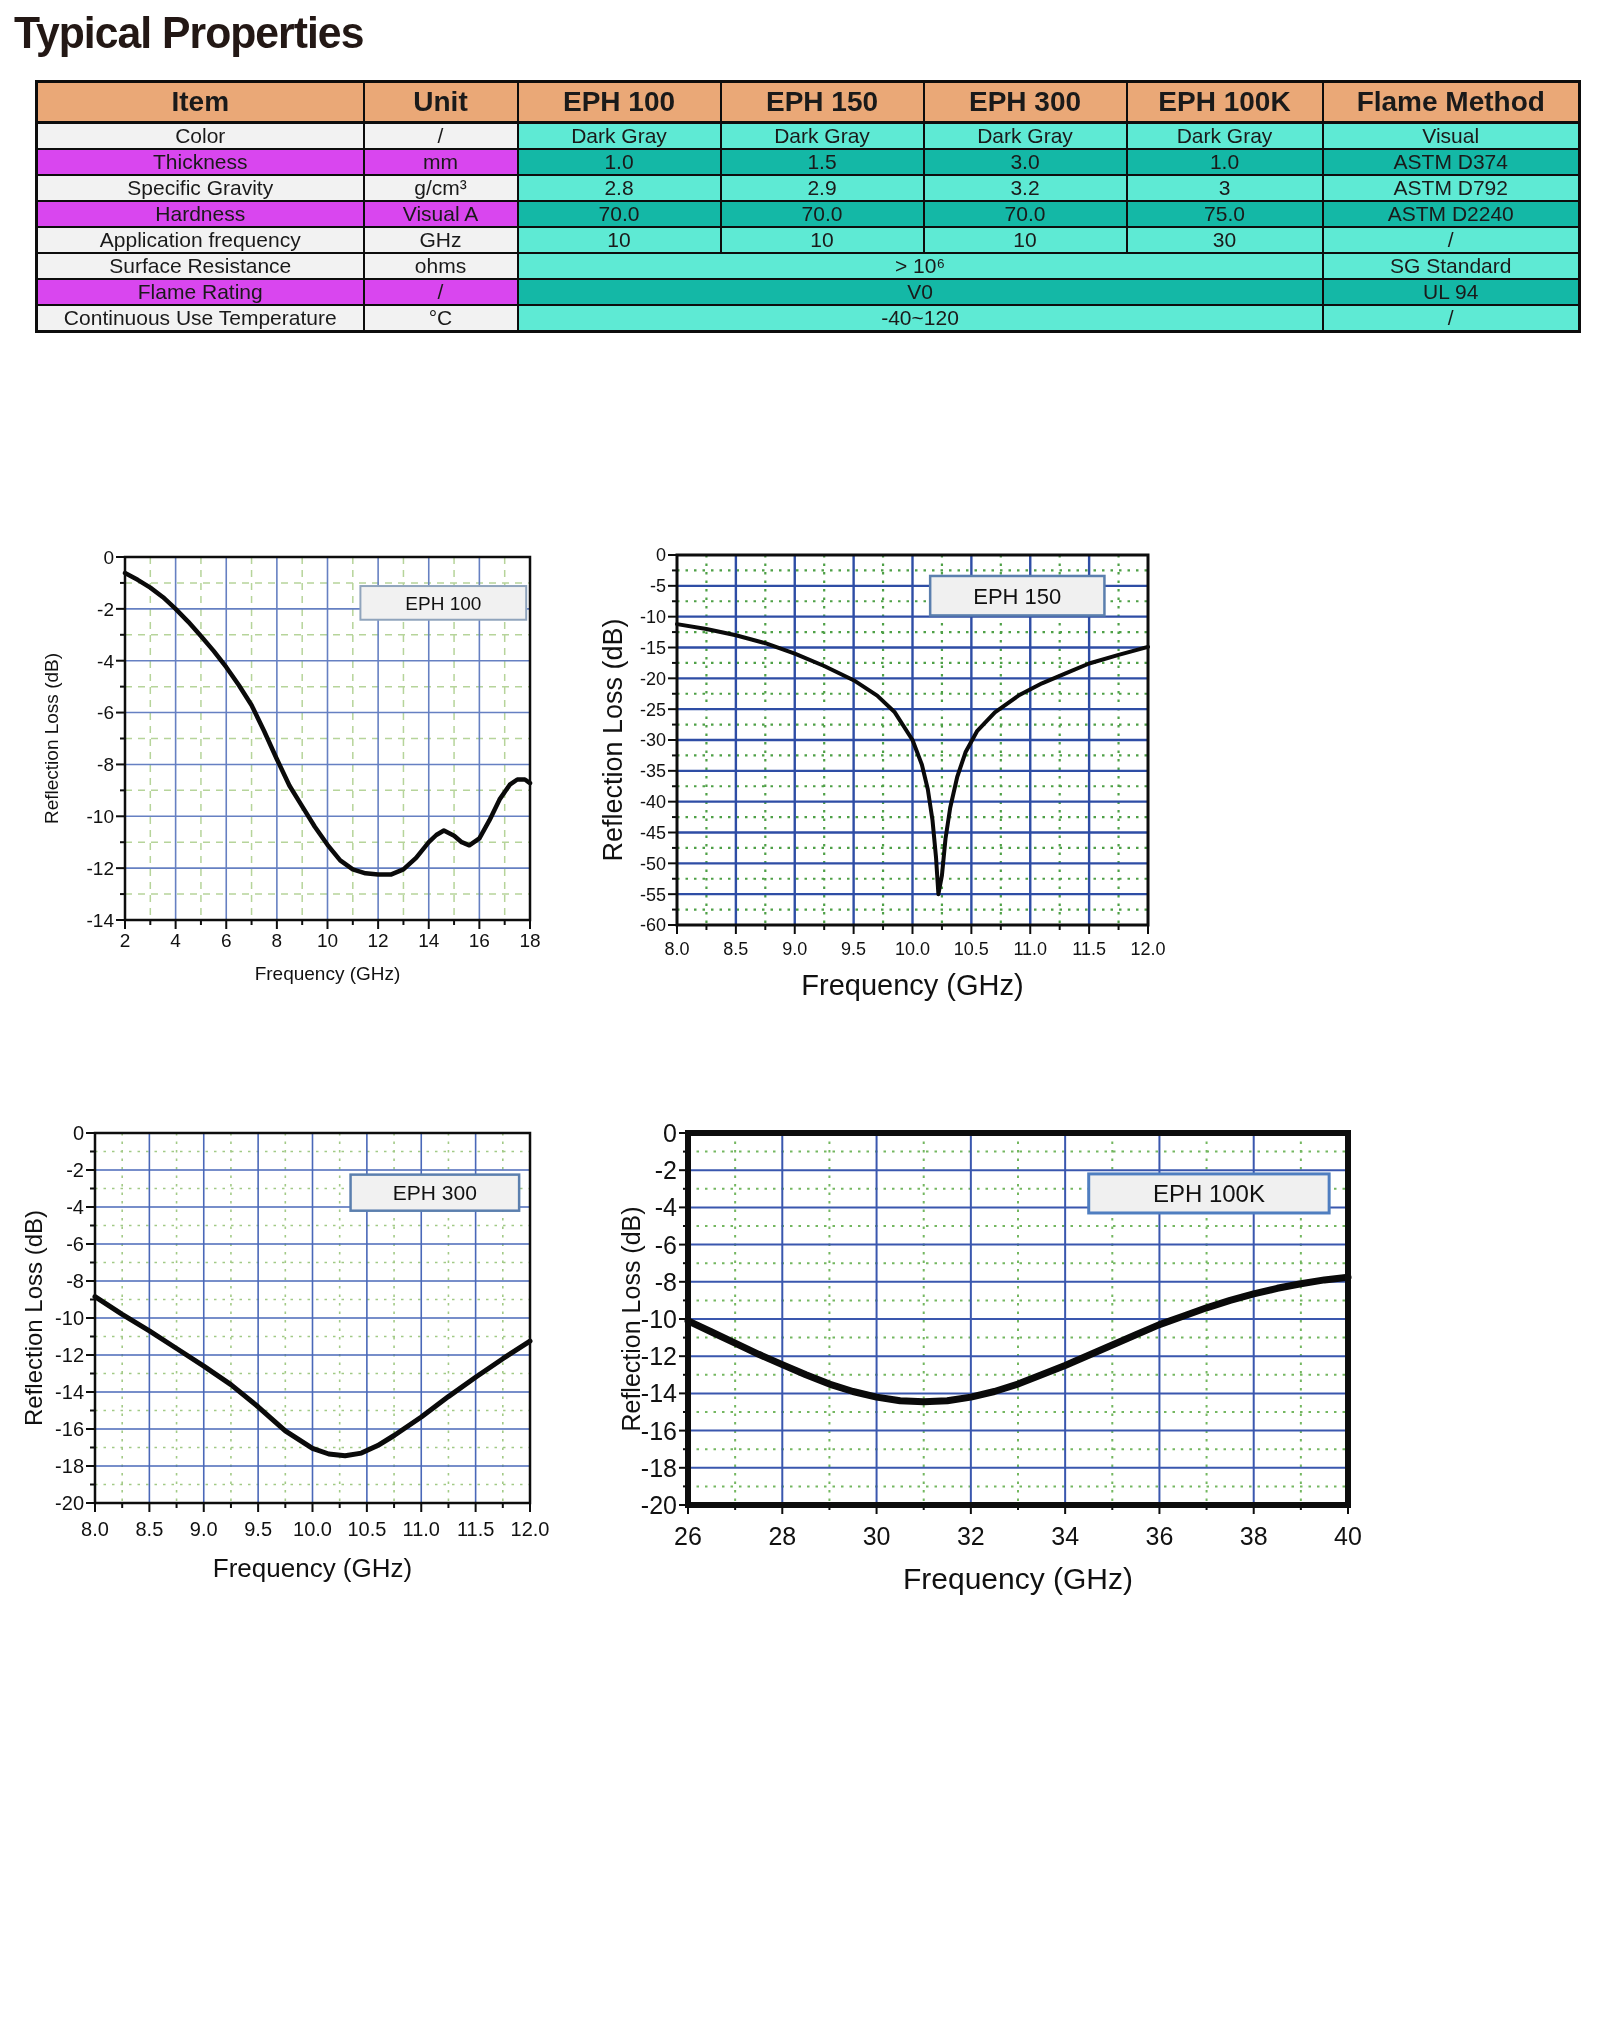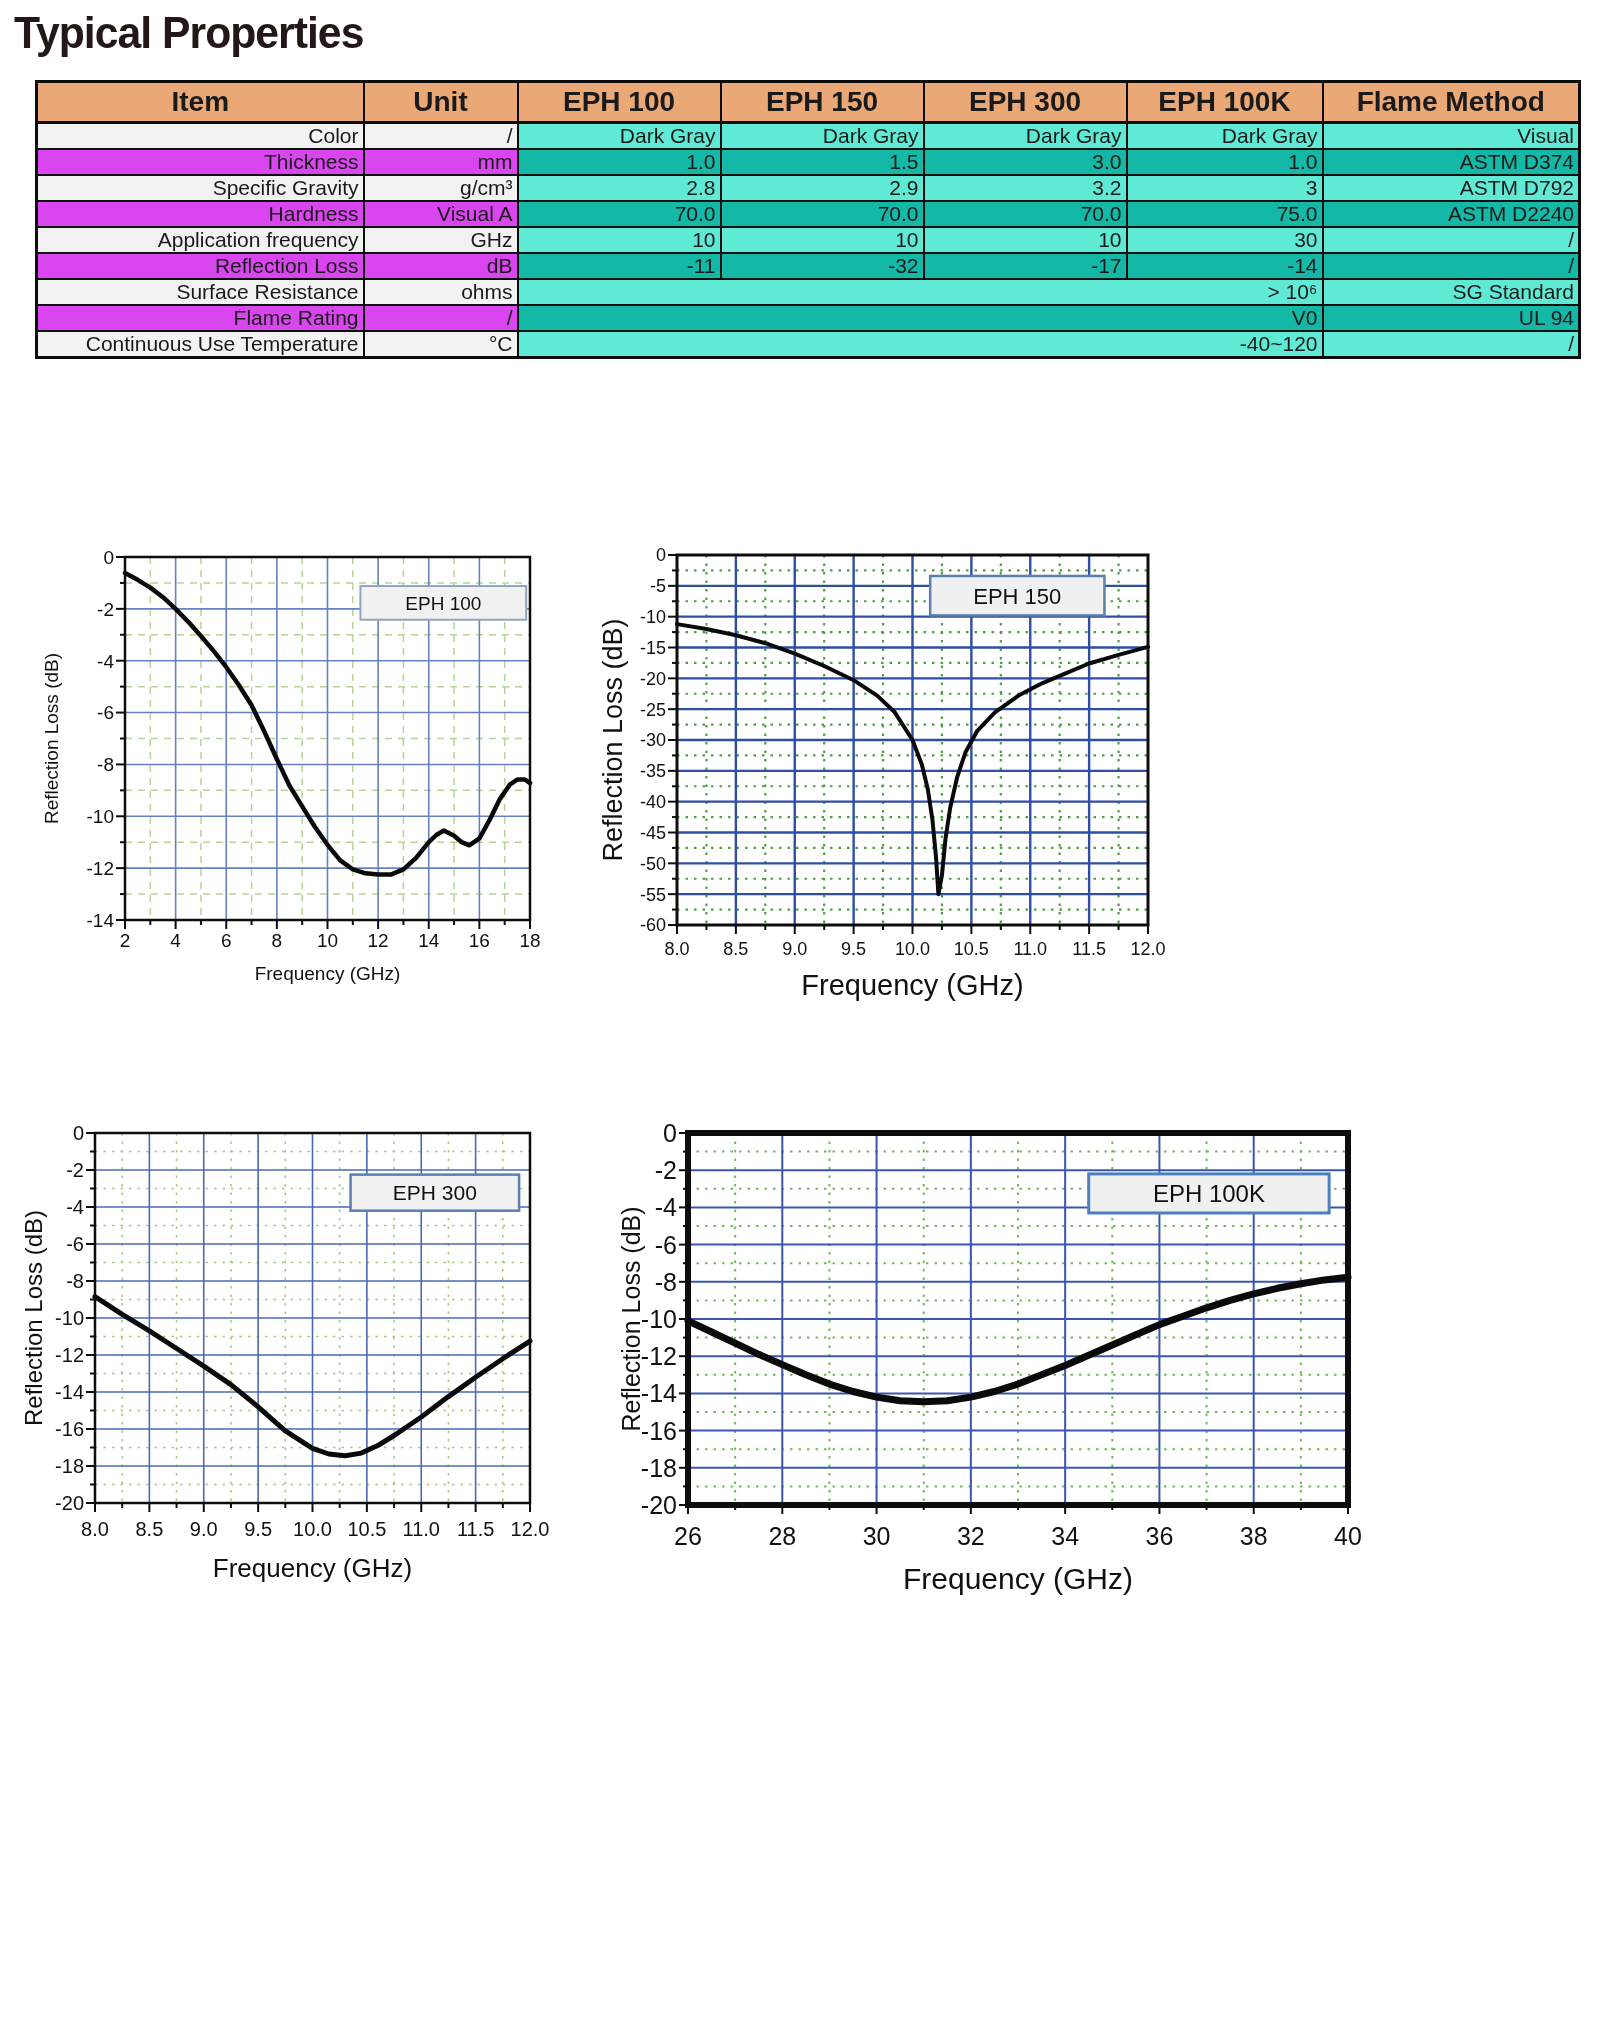--- a/index.html
+++ b/index.html
@@ -21,21 +21,21 @@
     border:3px solid #0d0d0d;
   }
   table.props th, table.props td {
     border:2px solid #0d0d0d; text-align:center; vertical-align:middle;
     padding:0 4px; overflow:hidden; white-space:nowrap;
   }
   table.props thead th {
     background:#EAA877; font-weight:700; height:41px; font-size:28px;
     border-bottom:3px solid #0d0d0d;
   }
-  table.props tbody td { height:20px;text-align:right; }
+  table.props tbody td { height:20px; }
   .g-light { background:#F2F2F2; }
   .g-dark  { background:#d946ef; }
   .p-light { background:#5eead4; }
   .p-dark  { background:#14b8a6; }
   .chart { position:absolute; }
   svg text { font-family:"Liberation Sans", sans-serif; fill:#111; }
 </style>
 </head>
 <body>
 
@@ -100,29 +100,20 @@
         <td class="p-dark">ASTM D2240</td>
       </tr>
       <tr>
         <td class="g-light">Application frequency</td>
         <td class="g-light">GHz</td>
         <td class="p-light">10</td>
         <td class="p-light">10</td>
         <td class="p-light">10</td>
         <td class="p-light">30</td>
         <td class="p-light">/</td>
-      </tr>
-      <tr>
-        <td class="g-dark">Reflection Loss</td>
-        <td class="g-dark">dB</td>
-        <td class="p-dark">-11</td>
-        <td class="p-dark">-32</td>
-        <td class="p-dark">-17</td>
-        <td class="p-dark">-14</td>
-        <td class="p-dark">/</td>
       </tr>
       <tr>
         <td class="g-light">Surface Resistance</td>
         <td class="g-light">ohms</td>
         <td class="p-light" colspan="4">&gt; 10⁶</td>
         <td class="p-light">SG Standard</td>
       </tr>
       <tr>
         <td class="g-dark">Flame Rating</td>
         <td class="g-dark">/</td>

